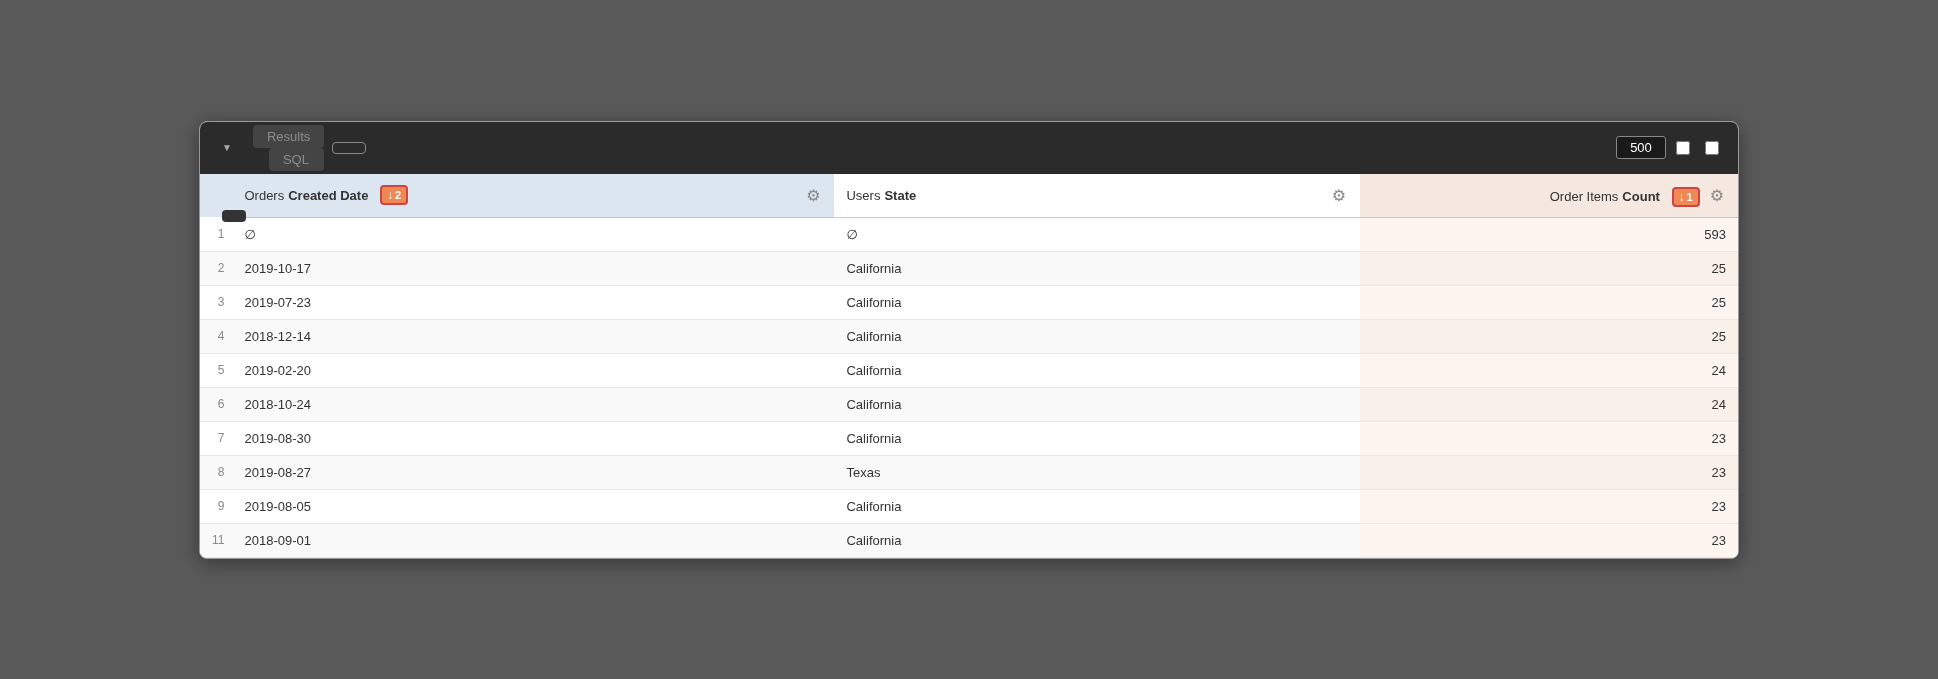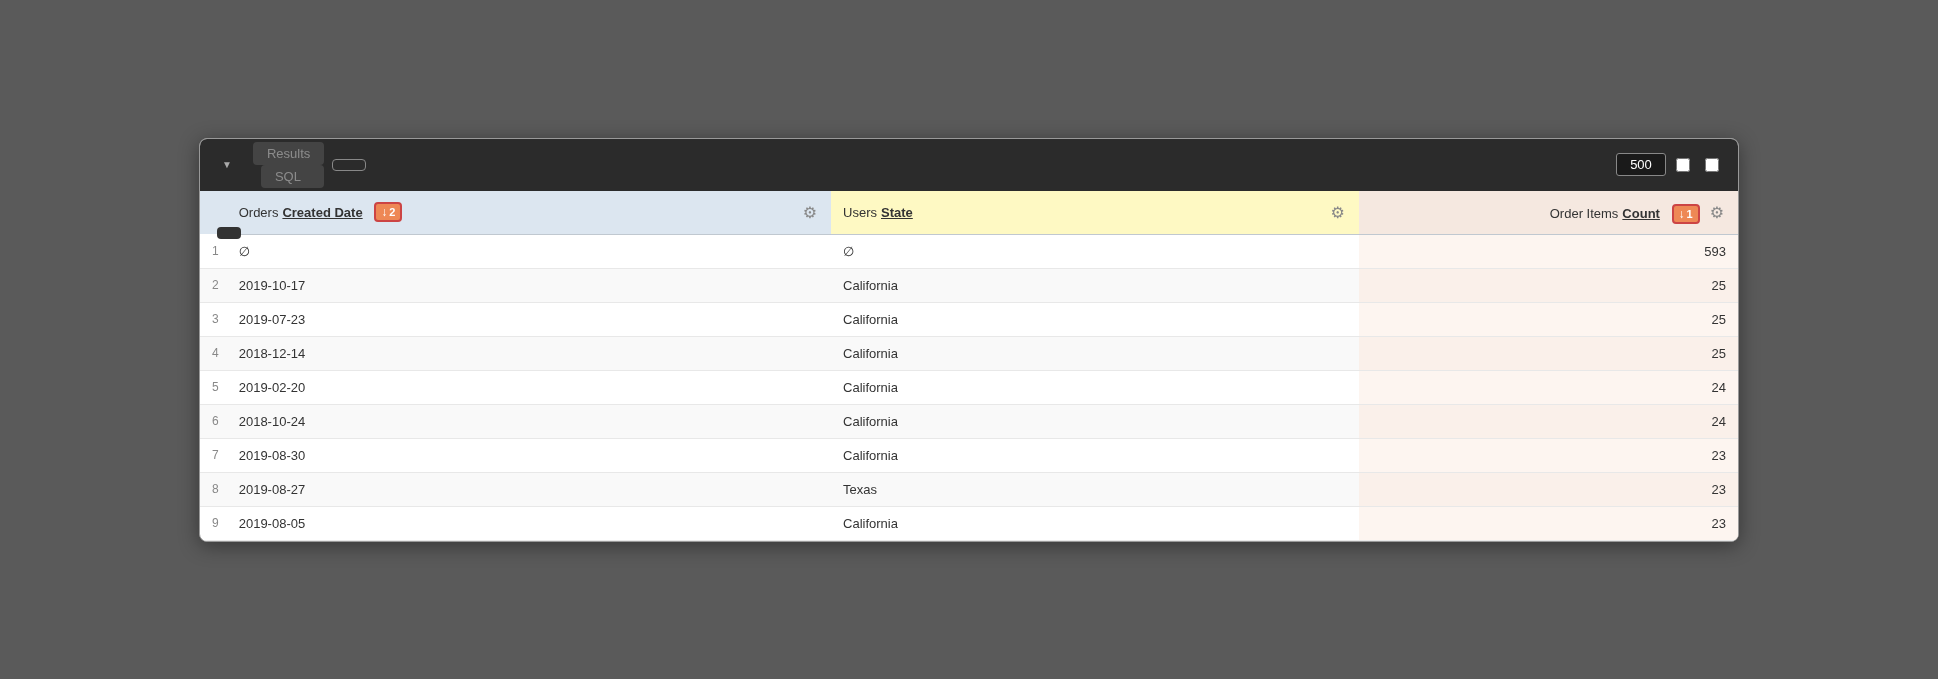--- a/index.html
+++ b/index.html
@@ -153,21 +153,21 @@
       display: flex;
       align-items: flex-end;
       justify-content: flex-end;
       gap: 8px;
     }
     .th-title {
       display: flex;
       align-items: center;
       gap: 4px;
     }
-    .th-title span.bold { font-weight: 700; text-decoration: underline; }
+    .th-title span.bold { font-weight: 700; }
     .sort-badge {
       display: inline-flex;
       align-items: center;
       gap: 2px;
       background: #e85;
       border: 2px solid #c44;
       border-radius: 4px;
       padding: 1px 5px;
       color: #fff;
       font-size: 11px;
@@ -215,21 +215,21 @@
 <div class="window">
 
   <div class="toolbar">
     <div class="toolbar-left">
       <div class="data-toggle">
         <span class="arrow">▼</span>
         <span></span>
       </div>
       <div class="tooltip-container">
         <div class="tab-placeholder">Results</div>
-        <div class="tab-placeholder" style="margin-left:8px;">SQL</div>
+        <div class="tab-placeholder" style="margin-left:16px;">SQL</div>
       </div>
       <button class="add-calc-btn"></button>
     </div>
     <div class="toolbar-right">
       <span class="row-limit-label"></span>
       <input type="text" class="row-limit-input" value="500" style="">
       <label class="checkbox-group">
         <input type="checkbox" style="">
         <span></span>
       </label>
@@ -264,21 +264,21 @@
                   <span class="arrow-down">↓</span>
                   <span>2</span>
                 </span>
               </div>
               <span class="gear-icon">⚙</span>
             </div>
 
             <div class="tooltip-box"></div>
           </th>
           <th style="background:#dce6f0; border:none; padding:0;"></th>
-          <th class="col-state" style="background:#fef9c3;">
+          <th class="col-state" style="background:#ffffff;">
             <div class="th-inner">
               <div class="th-title">
                 <span>Users </span>
                 <span class="bold">State</span>
               </div>
               <span class="gear-icon">⚙</span>
             </div>
           </th>
           <th style="background:#f5e8e0; border:none; padding:0;"></th>
           <th class="col-count" style="background:#f5e8e0;">
@@ -355,17 +355,24 @@
     <td class="col-count" style="background:#faf0ea">23</td>
     <td style="background:#e8e8e8; padding:0; width:16px;"></td>
   </tr>
           <tr>
     <td class="row-num">9</td>
     <td colspan="2">2019-08-05</td>
     <td colspan="2">California</td>
     <td class="col-count" style="background:#fdf5f0">23</td>
     <td style="background:#e8e8e8; padding:0; width:16px;"></td>
   </tr>
+          <tr>
+    <td class="row-num">11</td>
+    <td colspan="2">2018-09-01</td>
+    <td colspan="2">California</td>
+    <td class="col-count" style="background:#fdf5f0">23</td>
+    <td style="background:#e8e8e8; padding:0; width:16px;"></td>
+  </tr>
         </tbody>
     </table>
   </div>
 
 </div>
 
 </body></html>

